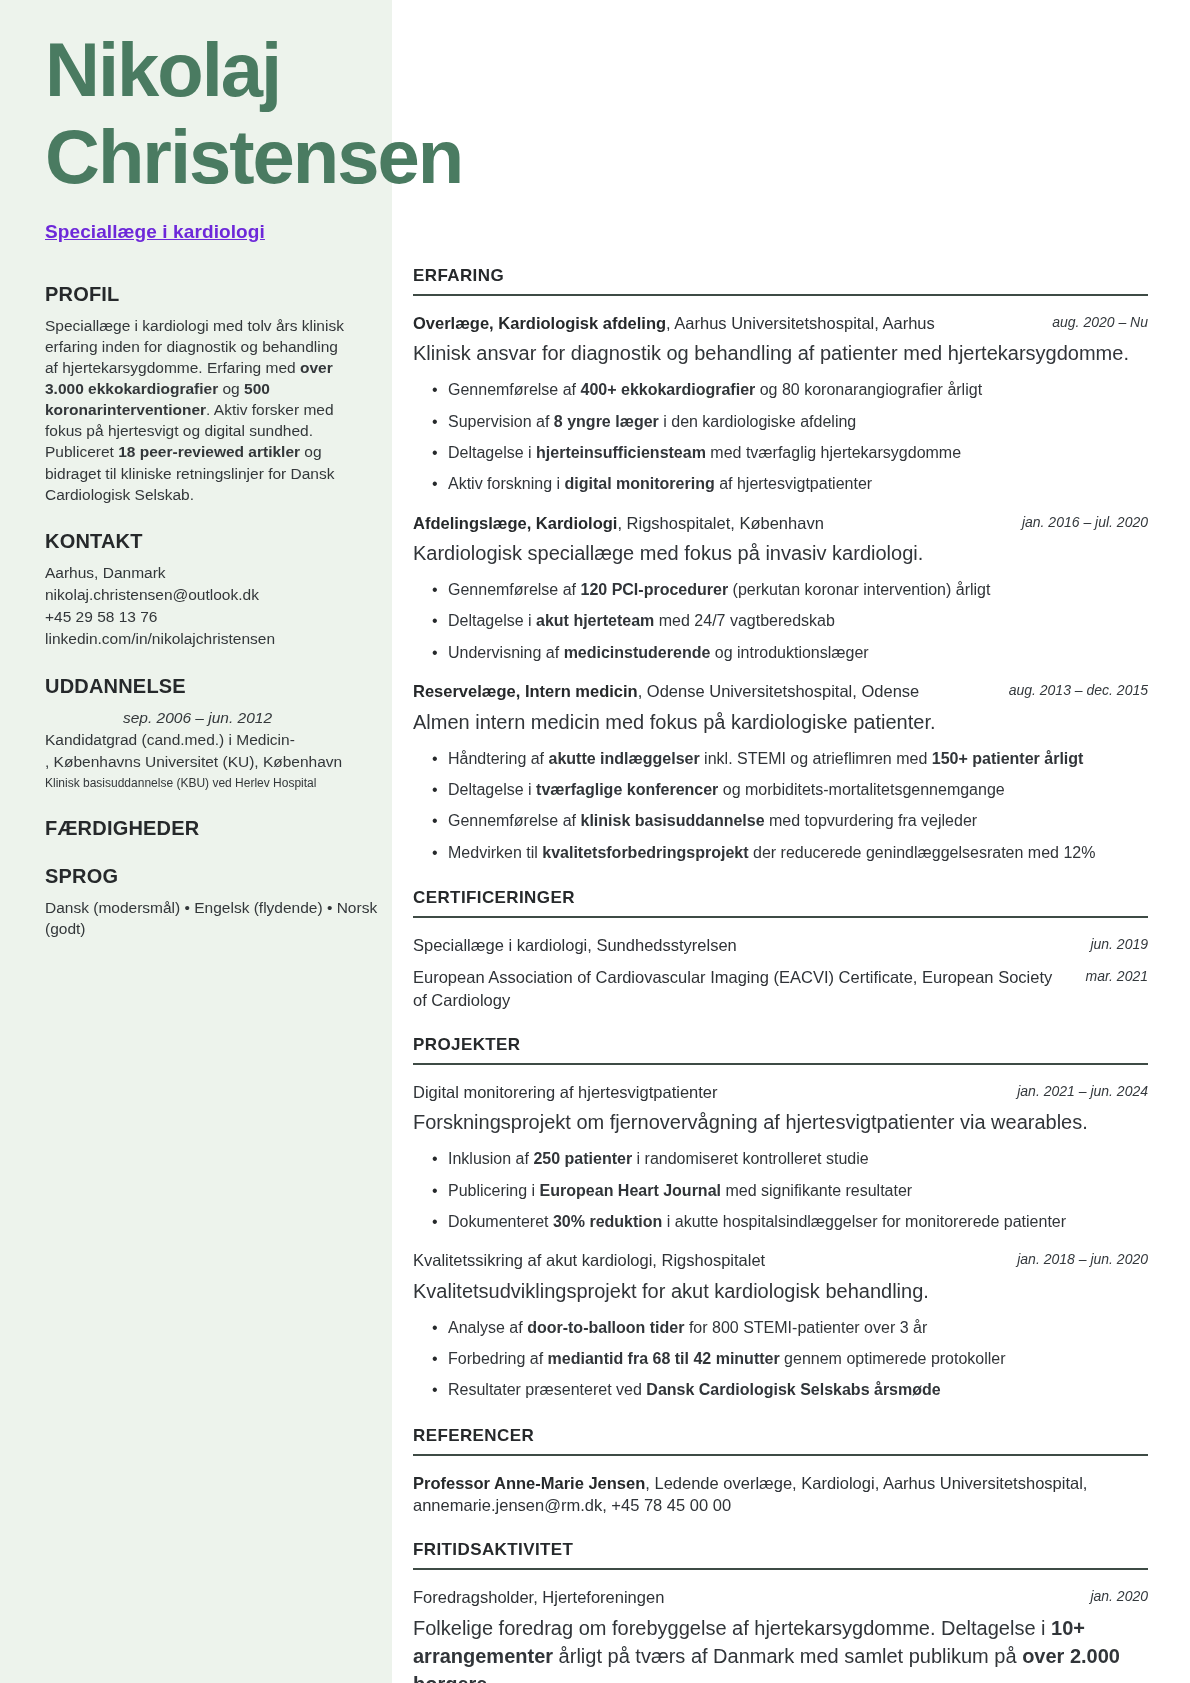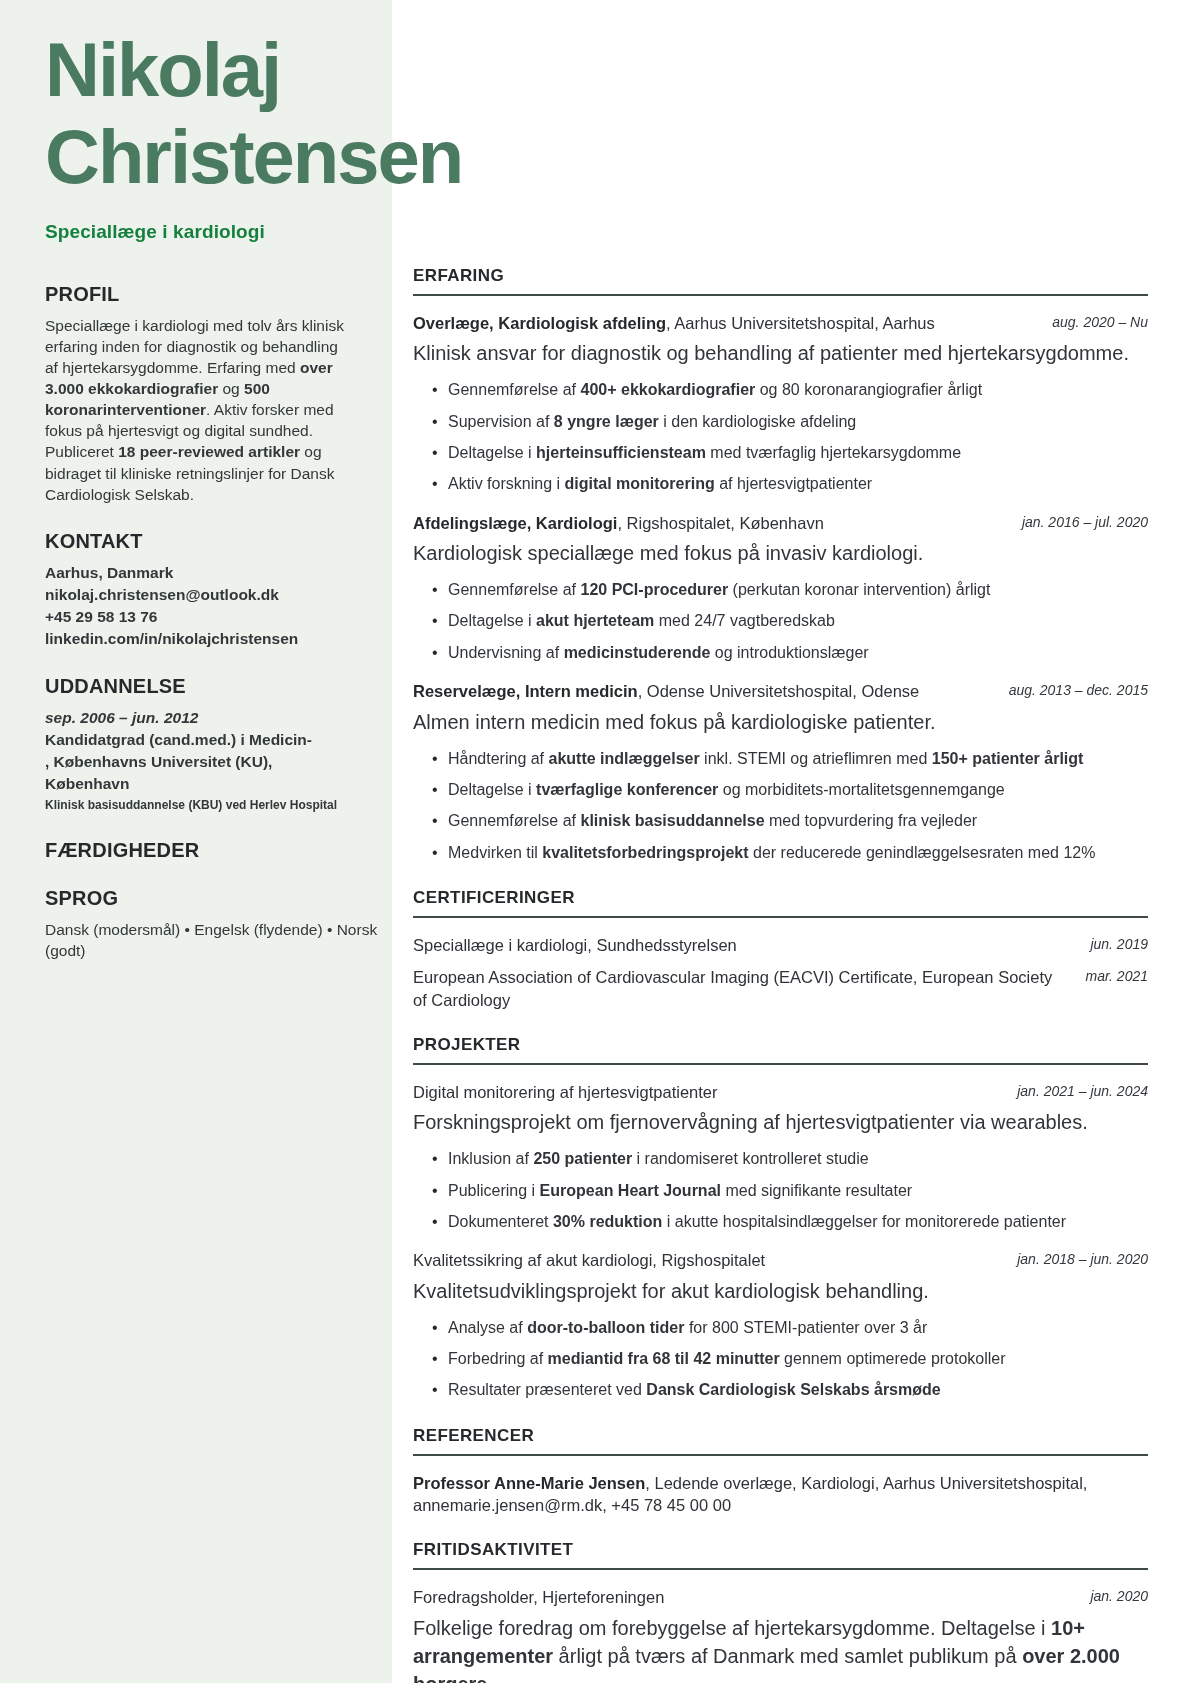--- a/index.html
+++ b/index.html
@@ -9,29 +9,29 @@
     color:#313539;-webkit-font-smoothing:antialiased;
   }
   .sidebar-bg{position:absolute;left:0;top:0;width:392px;height:1683px;background:#edf3ec;}
 
   
   .header{position:absolute;left:45px;top:26px;width:720px;}
   .name{
     font-size:76px;font-weight:700;color:#4a7b61;line-height:1.15;
     letter-spacing:-2px;width:620px;
   }
-  .subtitle{margin-top:20px;font-size:19px;font-weight:700;color:#15803d;letter-spacing:0.1px;}
+  .subtitle{margin-top:20px;font-size:19px;font-weight:700;color:#6d28d9;letter-spacing:0.1px;text-decoration:underline;}
 
   
   .side{position:absolute;left:45px;top:283px;width:305px;}
   .side-section{margin-bottom:25px;}
   .side-h{font-size:20px;font-weight:700;color:#26292b;margin-bottom:9px;letter-spacing:0.2px;}
   .side-text{font-size:15.5px;line-height:1.36;color:#33373a;}
-  .side-line{font-size:15.5px;line-height:1.42;color:#33373a;font-weight:bold;}
-  .italic{font-style:italic;}
+  .side-line{font-size:15.5px;line-height:1.42;color:#33373a;}
+  .italic{font-style:italic;text-align:center;}
   .edu-extra{font-size:12px;white-space:nowrap;margin-top:2px;}
   .w-wide{width:334px;}
 
   
   .main{position:absolute;left:413px;top:266px;width:735px;}
   .section{margin-bottom:24px;}
   .sec-h{font-size:17px;font-weight:700;color:#26292b;letter-spacing:0.4px;}
   .sec-rule{border:none;border-top:2px solid #3e4b45;margin:8px 0 16px 0;}
 
   .item{margin-bottom:16px;}

